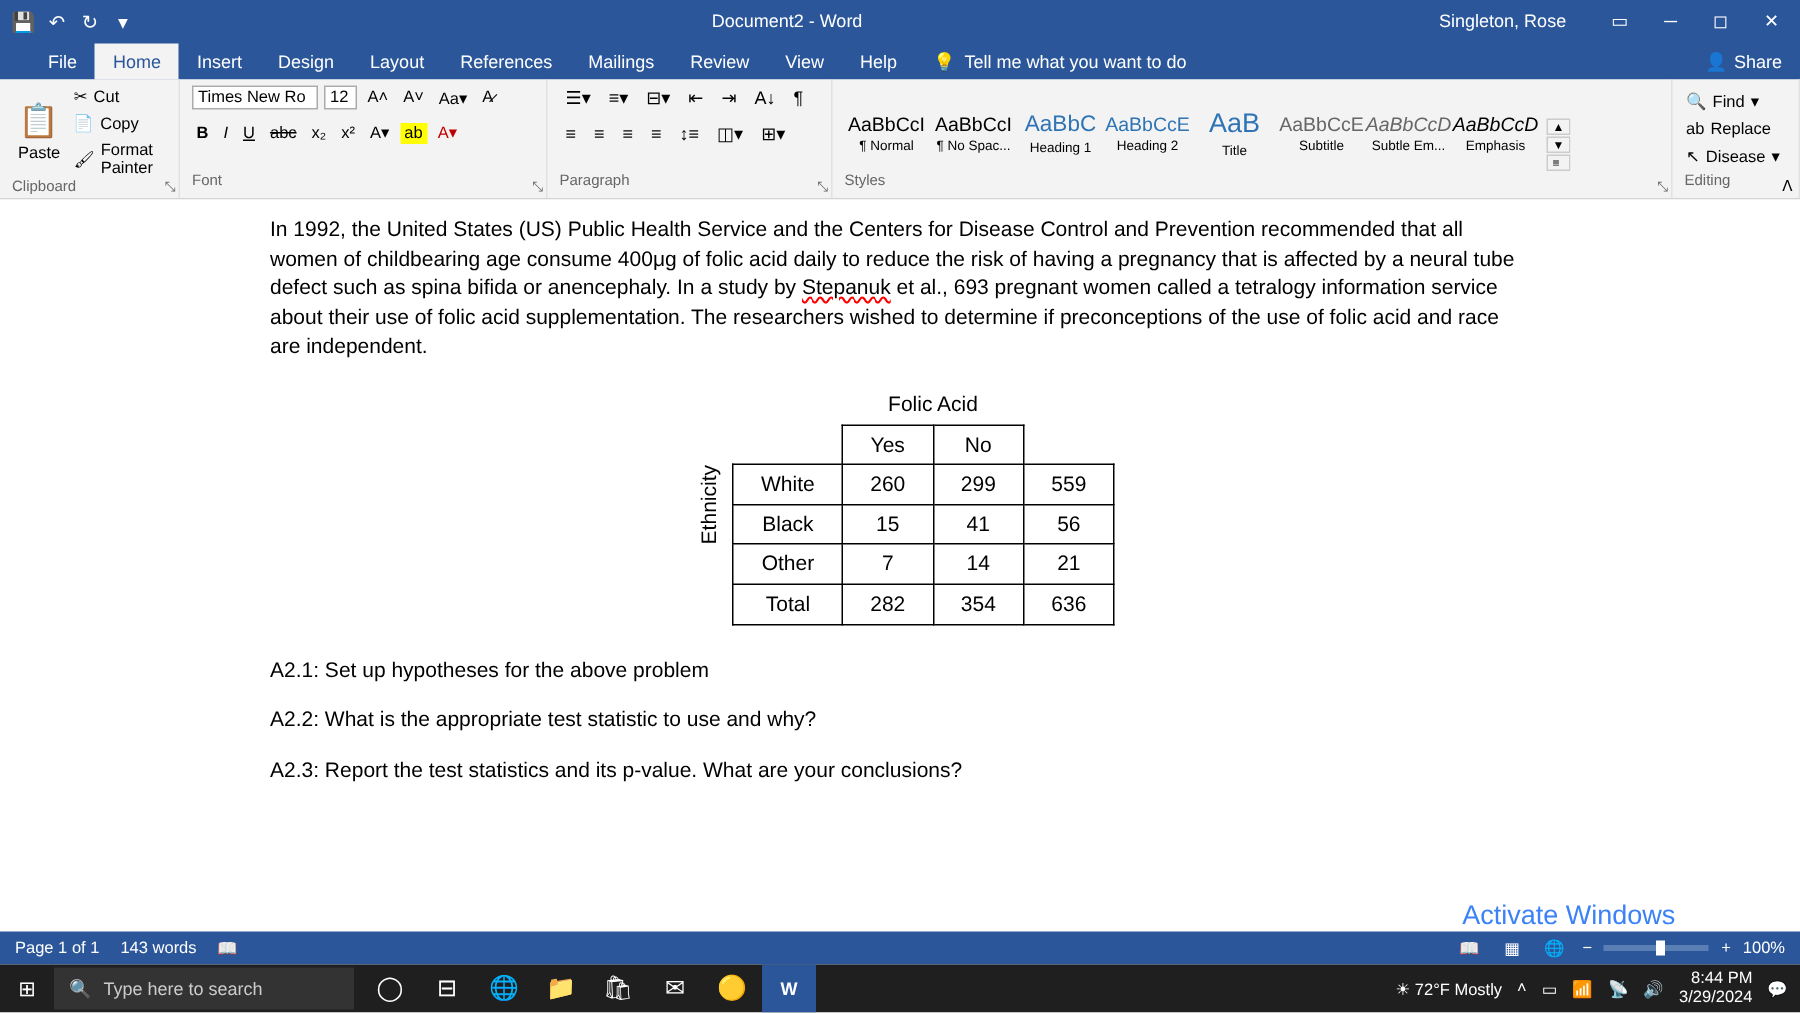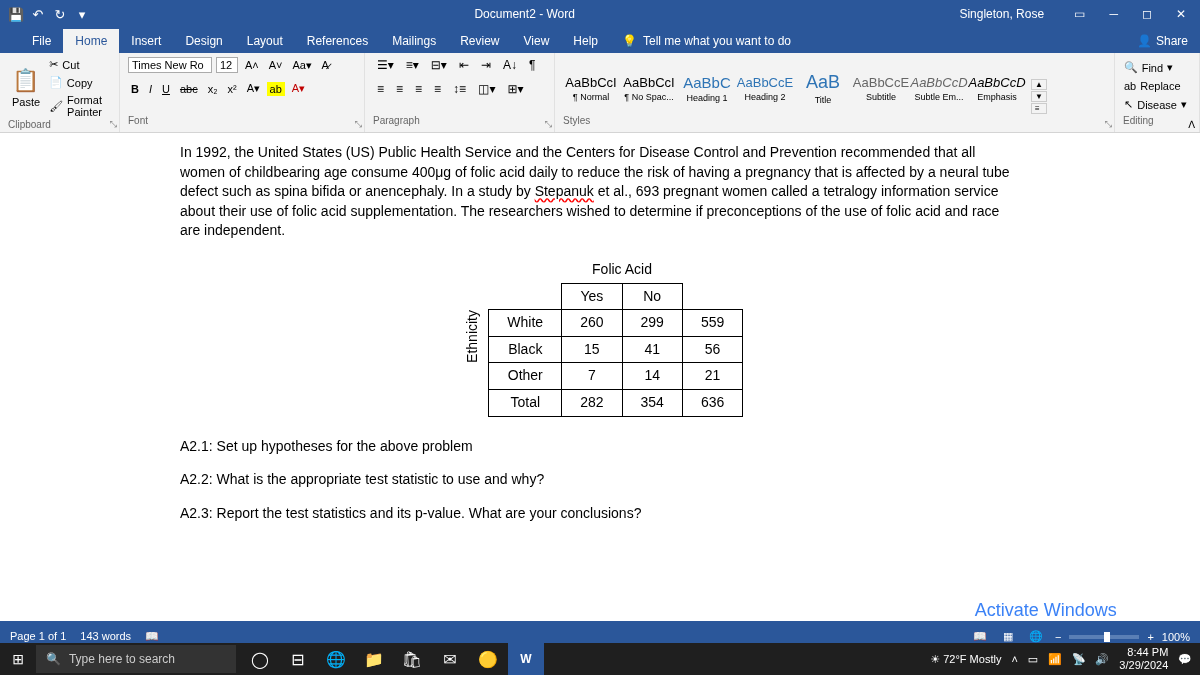--- a/index.html
+++ b/index.html
@@ -47,21 +47,21 @@
 .table-wrap{display:flex;justify-content:center;margin:16px 0}
 .table-with-label{display:flex;align-items:center}
 .vert-label{writing-mode:vertical-rl;transform:rotate(180deg);font-size:14px;padding:0 6px}
 table.data{border-collapse:collapse}
 table.data td,table.data th{border:1px solid #000;padding:3px 18px;text-align:center;font-size:14px;font-weight:normal}
 table.data .noborder{border:none}
 .questions{margin-top:20px}
 .questions p{margin-bottom:14px}
 .watermark{position:absolute;right:20px;bottom:39px;color:#3b82f6;font-size:18px}
 .watermark .sub{font-size:13px}
-.statusbar{height:22px;background:#2b579a;color:#fff;display:flex;align-items:flex-end;padding:0 10px;font-size:11px;justify-content:space-between;position:absolute;bottom:32px;left:0;right:0}
+.statusbar{height:22px;background:#2b579a;color:#fff;display:flex;align-items:center;padding:0 10px;font-size:11px;justify-content:space-between;position:absolute;bottom:32px;left:0;right:0}
 .statusbar .left{display:flex;gap:14px}
 .statusbar .right{display:flex;gap:8px;align-items:center}
 .view-btn{padding:0 4px;cursor:pointer}
 .zoom-slider{width:70px;height:4px;background:#5a7fb5;position:relative}
 .zoom-slider .thumb{position:absolute;left:50%;top:-3px;width:6px;height:10px;background:#fff}
 .taskbar{height:32px;background:#1f1f1f;color:#fff;display:flex;align-items:center;position:absolute;bottom:0;left:0;right:0;font-size:11px}
 .taskbar .start{width:36px;height:32px;display:flex;align-items:center;justify-content:center;font-size:14px;color:#fff}
 .taskbar .search{width:200px;height:28px;background:#333;display:flex;align-items:center;padding:0 10px;gap:8px;color:#ccc;font-size:12px}
 .taskbar .apps{display:flex;gap:2px;margin-left:6px}
 .taskbar .app-icon{width:36px;height:32px;display:flex;align-items:center;justify-content:center;font-size:16px}

